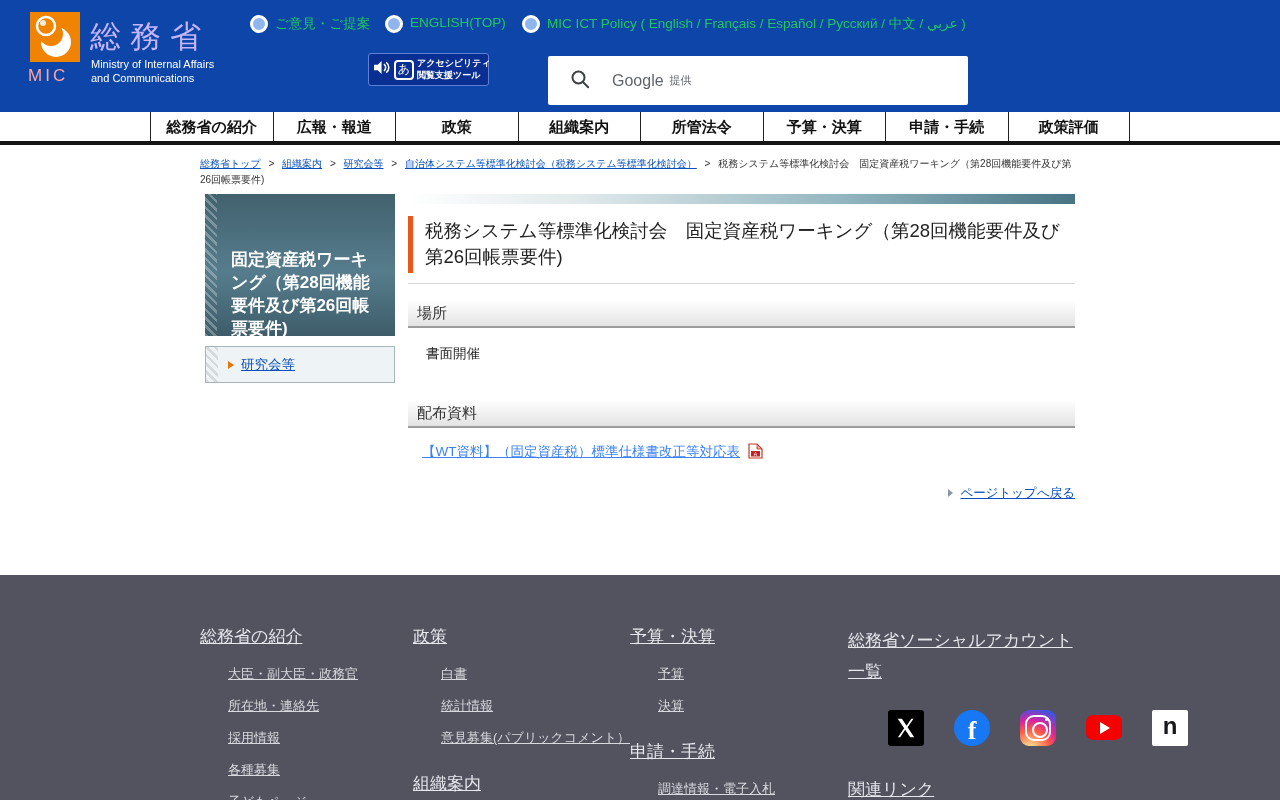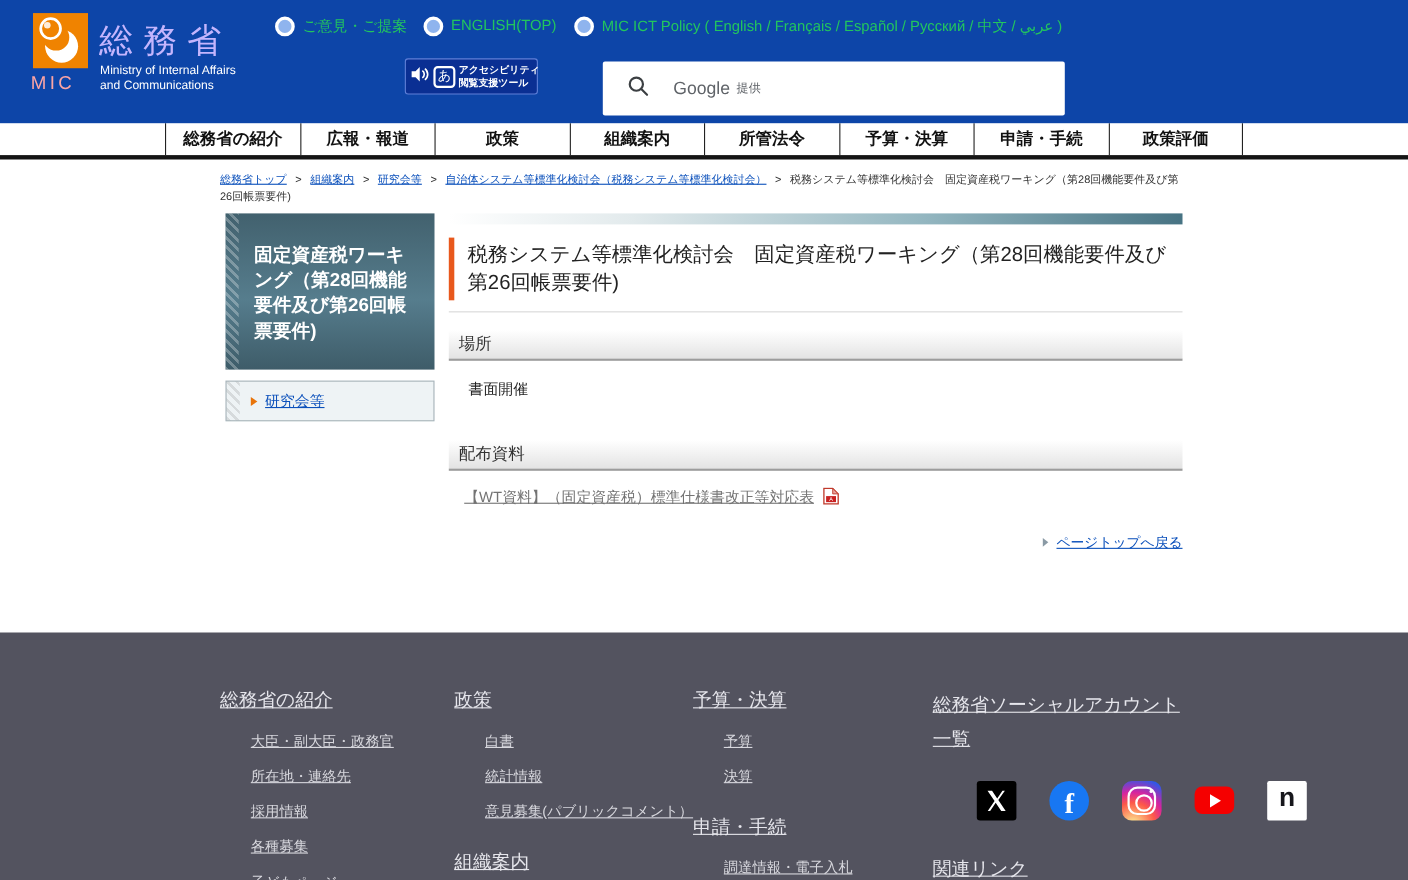--- a/index.html
+++ b/index.html
@@ -37,40 +37,40 @@
 
   
   .breadcrumb { margin:11px 0 0 200px; width:880px; font-size:10px; line-height:1.55; color:#333; }
   .breadcrumb a { color:#0b50bb; text-decoration:underline; cursor:pointer; }
   .bc-sep { margin:0 5px; color:#333; }
 
   
   .main { display:flex; margin:7px 0 0 205px; width:870px; }
   .sidebar { width:190px; margin-right:13px; flex:none; }
   .side-current { position:relative; height:142px; color:#fff; font-size:17px; font-weight:bold; line-height:1.35;
-    padding:27px 12px 0 26px; background:linear-gradient(180deg,#42616e 0%,#567d8d 55%,#3e5c69 100%); cursor:pointer; }
+    padding:55px 12px 0 26px; background:linear-gradient(180deg,#42616e 0%,#567d8d 55%,#3e5c69 100%); cursor:pointer; }
   .side-current::before, .side-link::before { content:""; position:absolute; left:0; top:0; bottom:0; width:12px;
     background:repeating-linear-gradient(45deg, rgba(255,255,255,.28) 0 2.5px, rgba(255,255,255,0) 2.5px 6px); }
   .side-link { position:relative; margin-top:10px; height:37px; background:#eef3f5; border:1px solid #a8b4ba;
     display:flex; align-items:center; padding-left:22px; cursor:pointer; }
   .side-link::before { background:repeating-linear-gradient(45deg, rgba(0,0,0,.10) 0 2.5px, rgba(0,0,0,0) 2.5px 6px); }
   .tri-orange { width:0; height:0; border-top:4px solid transparent; border-bottom:4px solid transparent;
     border-left:6px solid #e8740a; margin-right:7px; flex:none; }
   .side-link a { color:#0b50bb; font-size:13.5px; text-decoration:underline; }
 
   .content { flex:1; min-width:0; }
   .topbar { height:10px; background:linear-gradient(to right,#ffffff,#e2eaec 25%,#93b6c0 65%,#477383 100%); }
   .h1wrap { margin-top:12px; border-bottom:1px solid #d8d8d8; padding-bottom:10px; }
   h1.page-title { border-left:5px solid #e8581c; padding:2px 10px 2px 12px; font-size:18.5px; font-weight:normal;
     color:#222; line-height:1.42; }
   .sec-h { margin-top:16px; height:28px; line-height:26px; padding-left:9px; font-size:15px; color:#333;
     background:linear-gradient(#ffffff,#e3e3e3); border-bottom:2px solid #9c9c9c; }
   .sec-body { padding:17px 0 21px 18px; font-size:13.5px; color:#222; }
   .sec-attach { padding:15px 0 4px 14px; font-size:13.5px; }
-  .sec-attach a { color:#737373; text-decoration:underline; }
+  .sec-attach a { color:#3b82f6; text-decoration:underline; }
   .pdf-ic { display:inline-block; vertical-align:-3px; margin-left:4px; }
   .pagetop { margin-top:19px; text-align:right; font-size:12.5px; }
   .pagetop a { color:#0b50bb; text-decoration:underline; }
   .tri-gray { display:inline-block; width:0; height:0; border-top:4px solid transparent; border-bottom:4px solid transparent;
     border-left:5px solid #8a9aa5; margin-right:4px; }
 
   
   .footer { position:absolute; left:0; top:575px; width:1280px; height:225px; background:#53535f; }
   .fcol { position:absolute; top:50px; }
   .fcol1 { left:200px; } .fcol2 { left:413px; } .fcol3 { left:630px; } .fcol4 { left:848px; width:232px; }

